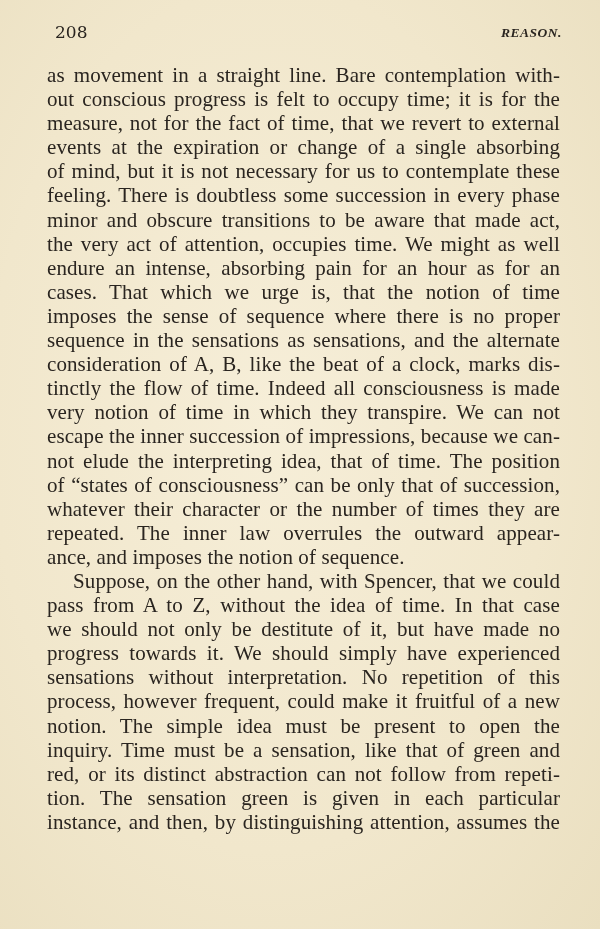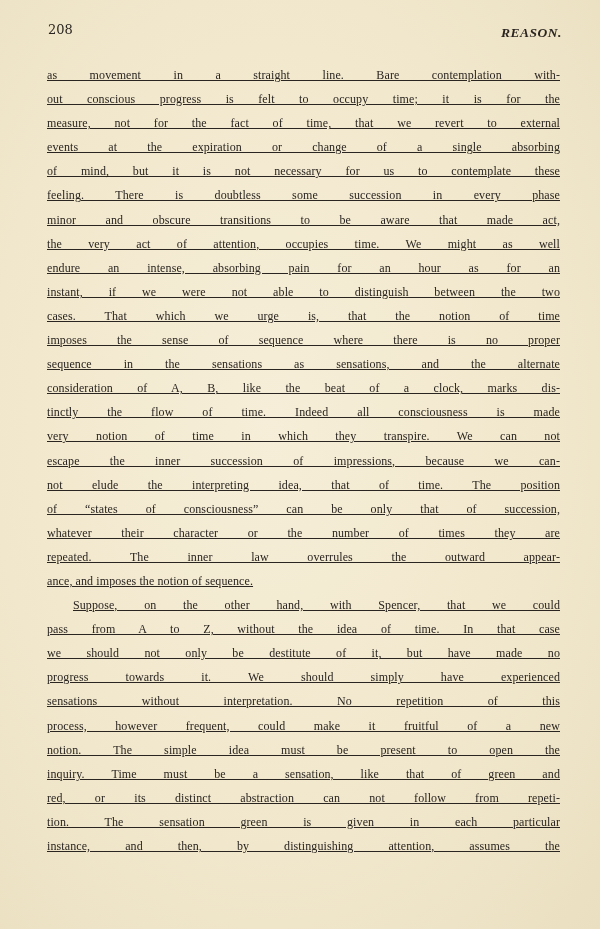--- a/index.html
+++ b/index.html
@@ -6,34 +6,33 @@
   body {
     width: 600px; height: 929px; overflow: hidden;
     background: #f3ead2;
     background: radial-gradient(ellipse at 45% 45%, #f6eed8 0%, #f1e7cc 60%, #eadfc0 100%);
     font-family: "DejaVu Serif", "Liberation Serif", serif;
     color: #2a2520;
     position: relative;
   }
   .page { position: absolute; left: 0; top: 0; width: 600px; height: 929px; }
   .header { position: absolute; top: 22px; left: 47px; width: 515px; height: 24px; }
-  .page-number { position: absolute; left: 1px; top: 0; font-size: 13px; }
+  .page-number { position: absolute; left: 8px; top: 0; font-size: 17px; }
   .running-head {
     position: absolute; left: 0; right: 0; top: 3px; text-align: right;
     font-style: italic; font-weight: bold; font-size: 13.5px; letter-spacing: 0.5px;
     font-family: "Liberation Serif", serif;
     padding-left: 40px;
   }
   .body-text { position: absolute; top: 63px; left: 47px; width: 513px; }
   .line {
-    height: 24.1px; line-height: 24.1px; font-size: 12px;
+    height: 24.1px; line-height: 24.1px; font-size: 21px;
     white-space: nowrap; text-align: justify; text-align-last: justify;
     font-family: "Liberation Serif", serif;
     letter-spacing: 0.1px;
-    text-decoration: underline;
   }
   .line.last { text-align-last: left; }
   .line.indent { padding-left: 26px; }
 </style>
 </head>
 <body>
 
 <div class="page">
   <div class="header">
     <span class="page-number">208</span>
@@ -42,21 +41,20 @@
   <div class="body-text" id="body-text">
       <div class="line">as movement in a straight line.  Bare contemplation with-</div>
       <div class="line">out conscious progress is felt to occupy time; it is for the</div>
       <div class="line">measure, not for the fact of time, that we revert to external</div>
       <div class="line">events at the expiration or change of a single absorbing</div>
       <div class="line">of mind, but it is not necessary for us to contemplate these</div>
       <div class="line">feeling.  There is doubtless some succession in every phase</div>
       <div class="line">minor and obscure transitions to be aware that made act,</div>
       <div class="line">the very act of attention, occupies time.  We might as well</div>
       <div class="line">endure an intense, absorbing pain for an hour as for an</div>
-      <div class="line">instant, if we were not able to distinguish between the two</div>
       <div class="line">cases.  That which we urge is, that the notion of time</div>
       <div class="line">imposes the sense of sequence where there is no proper</div>
       <div class="line">sequence in the sensations as sensations, and the alternate</div>
       <div class="line">consideration of A, B, like the beat of a clock, marks dis-</div>
       <div class="line">tinctly the flow of time.  Indeed all consciousness is made</div>
       <div class="line">very notion of time in which they transpire.  We can not</div>
       <div class="line">escape the inner succession of impressions, because we can-</div>
       <div class="line">not elude the interpreting idea, that of time.  The position</div>
       <div class="line">of “states of consciousness” can be only that of succession,</div>
       <div class="line">whatever their character or the number of times they are</div>

